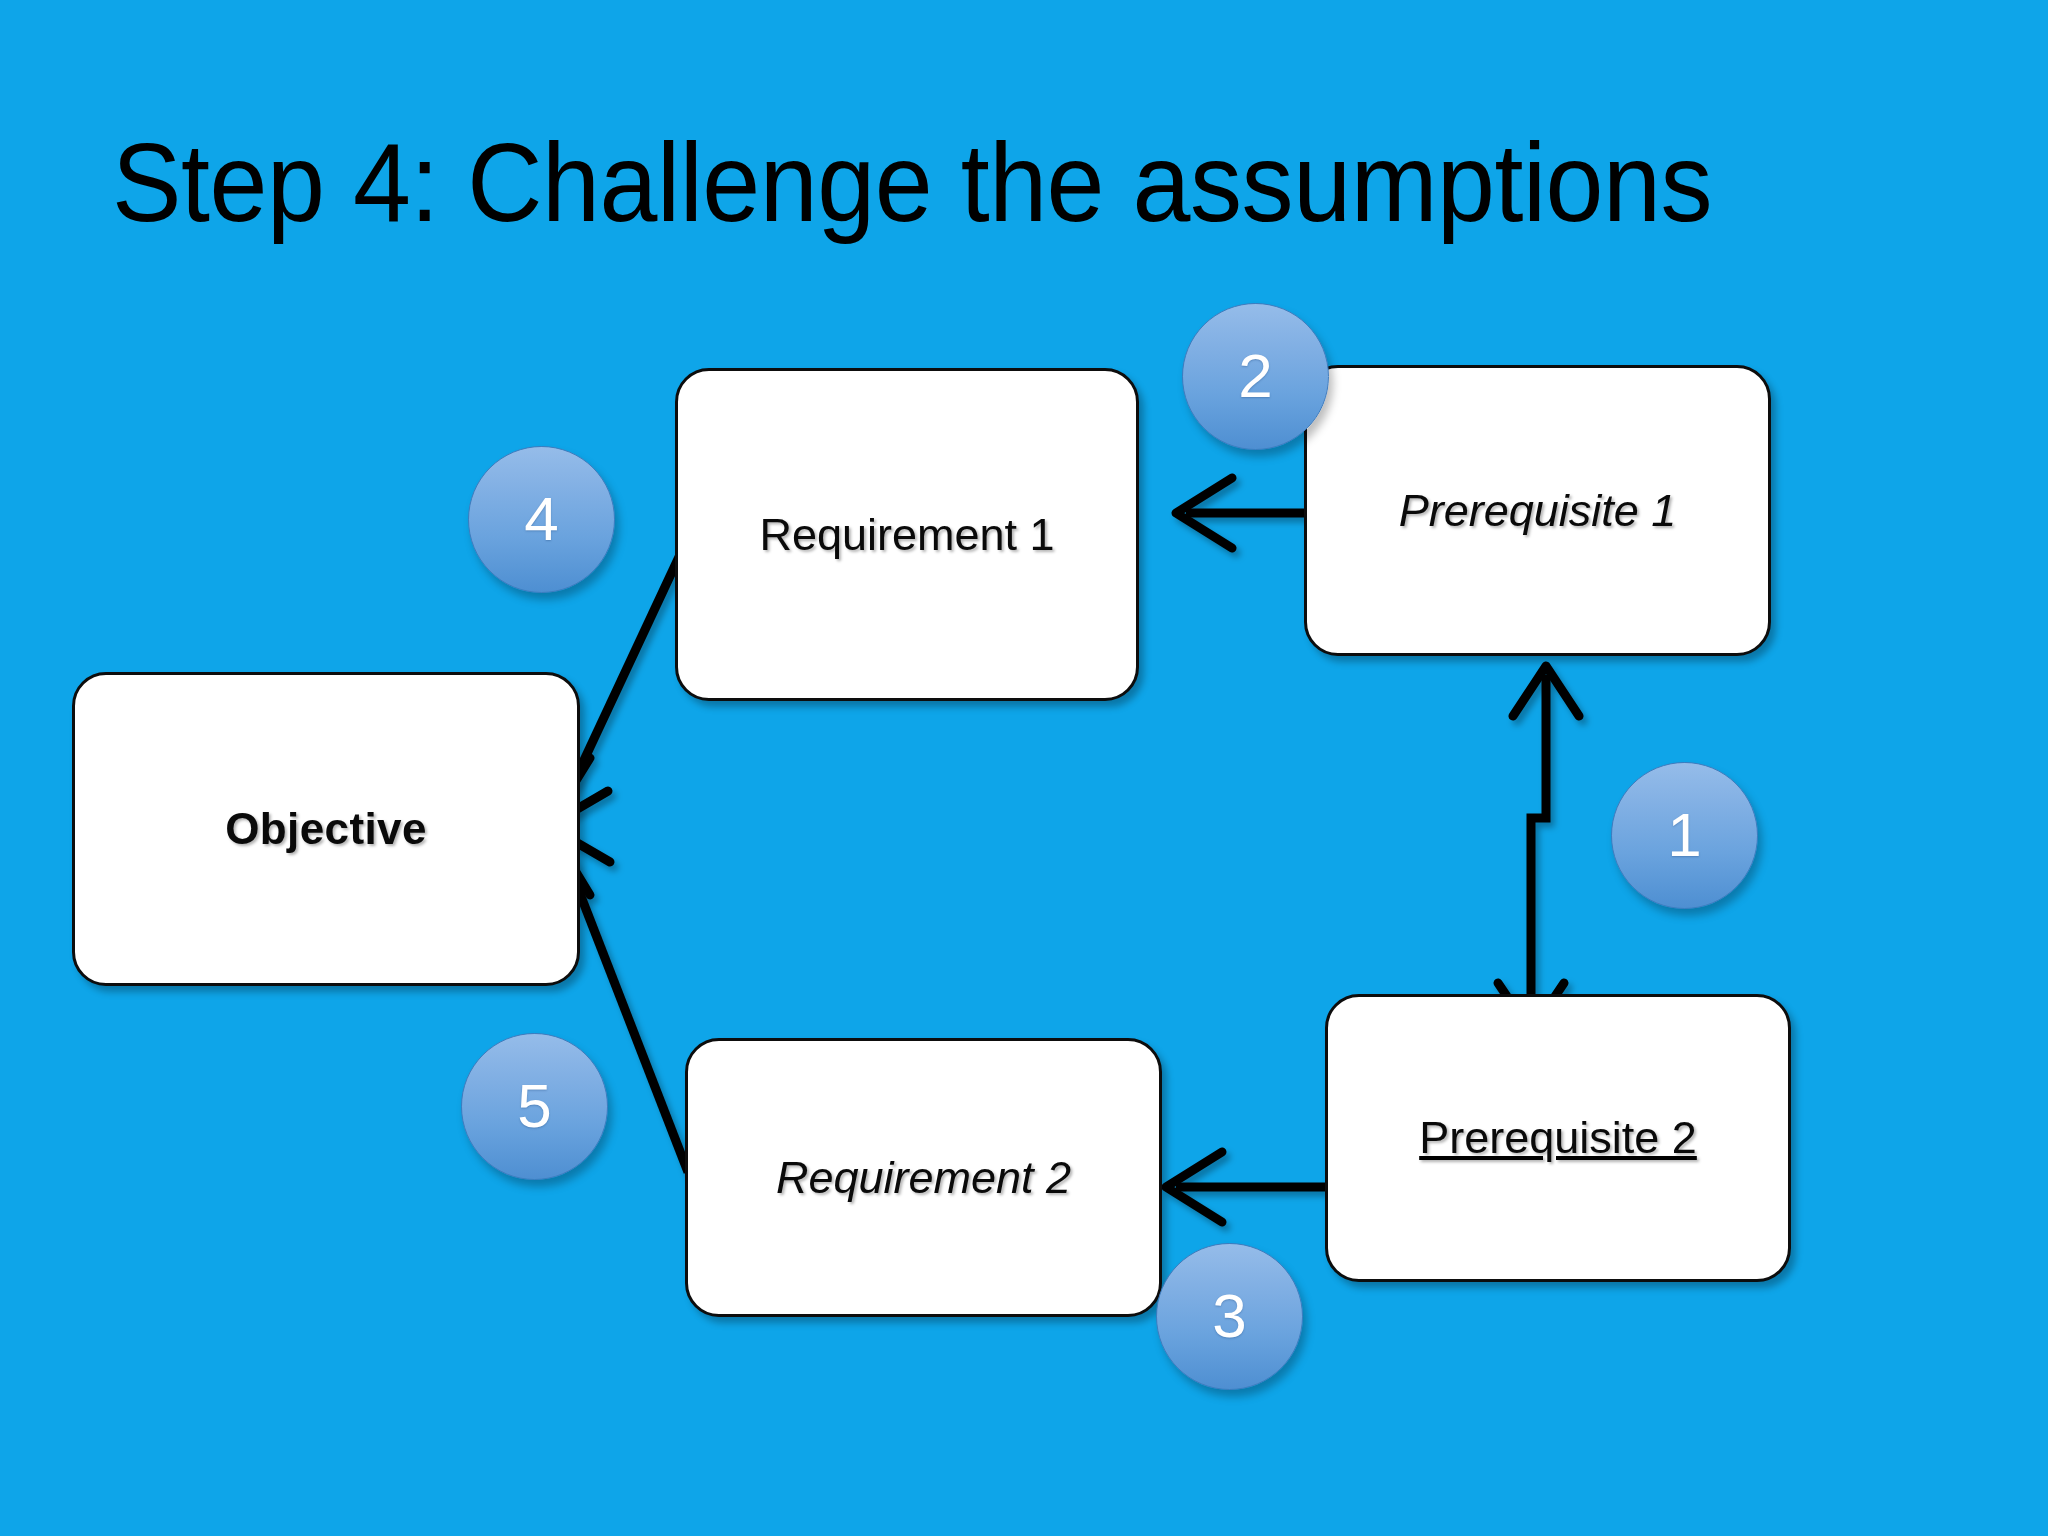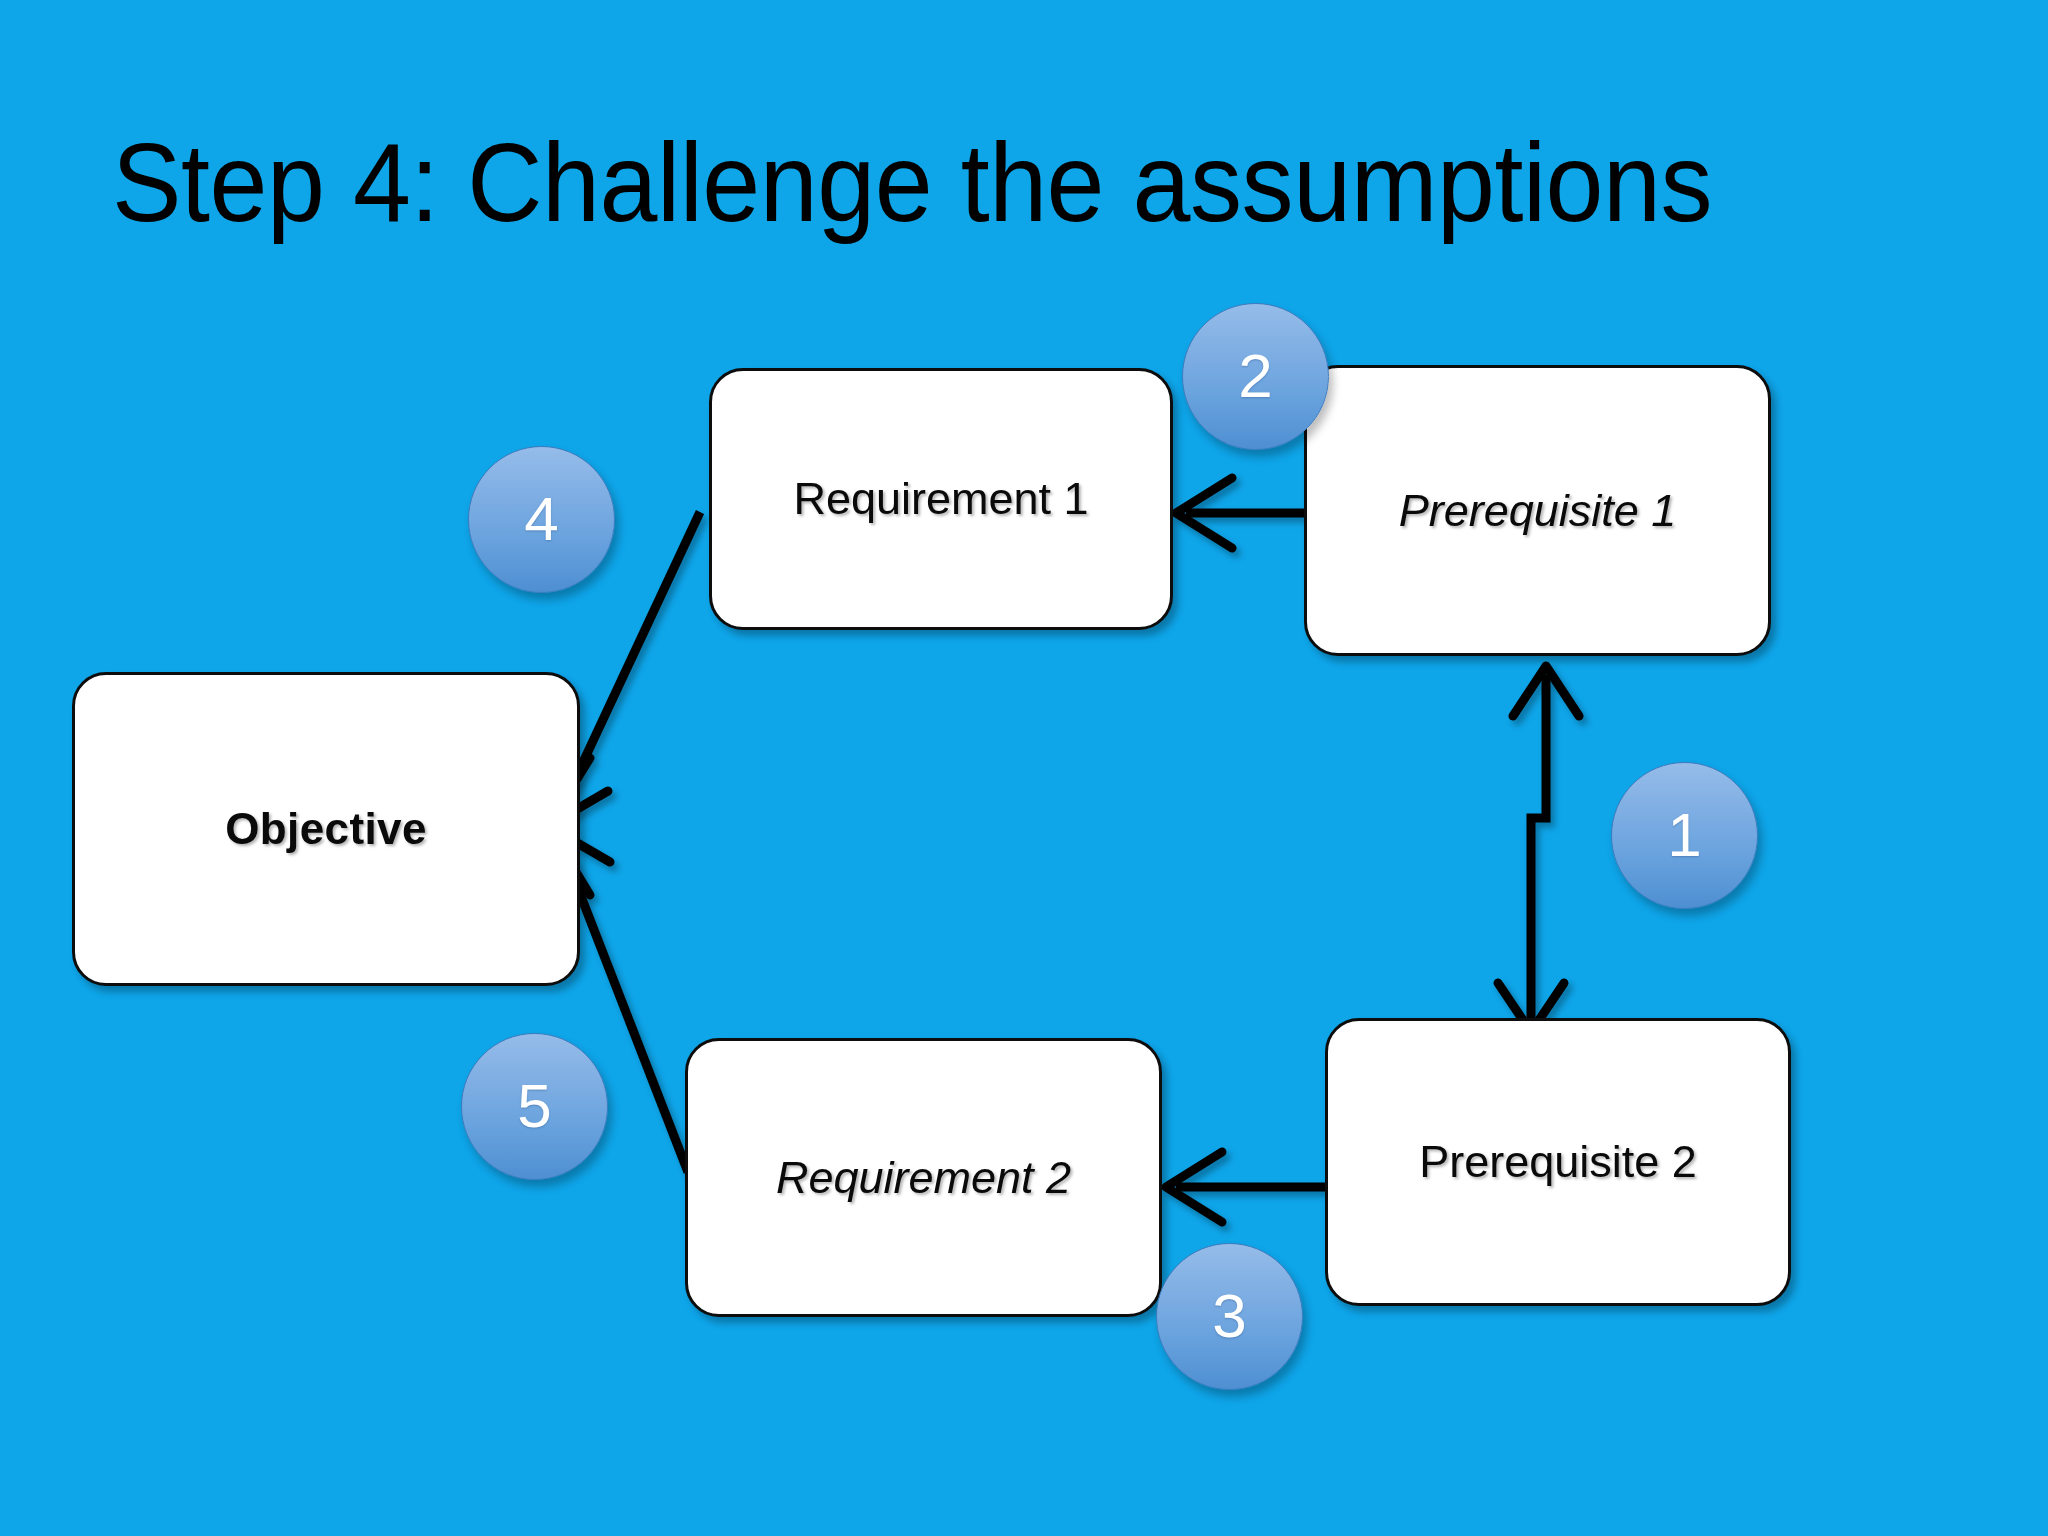--- a/index.html
+++ b/index.html
@@ -64,24 +64,24 @@
     white-space: nowrap;
     text-shadow: 2px 2px 3px rgba(0,0,0,0.30);
   }
   .node-label.bold {
     font-weight: 700;
     font-size: 44px;
     letter-spacing: 0.4px;
   }
 
   #box-objective      { left: 72px;   top: 672px;  width: 508px; height: 314px; align-items: center; }
-  #box-requirement-1  { left: 709px;  top: 368px;  width: 464px; height: 262px; }
+  #box-requirement-1  { left: 675px;  top: 368px;  width: 464px; height: 333px; }
   #box-prerequisite-1 { left: 1304px; top: 365px;  width: 467px; height: 291px; font-style: italic; }
   #box-requirement-2  { left: 685px;  top: 1038px; width: 477px; height: 279px; font-style: italic; }
-  #box-prerequisite-2 { left: 1325px; top: 1018px; width: 466px; height: 288px; }
+  #box-prerequisite-2 { left: 1325px; top: 994px; width: 466px; height: 288px; text-decoration: underline; }
 
   
   .step-badge {
     position: absolute;
     width: 145px;
     height: 145px;
     border-radius: 50%;
     background: linear-gradient(180deg, #95bce9 0%, #82b0e4 28%, #6aa3de 62%, #4e8fd2 100%);
     border: 1.5px solid #3f7bbd;
     box-shadow: 4px 7px 9px rgba(0,0,0,0.26);

